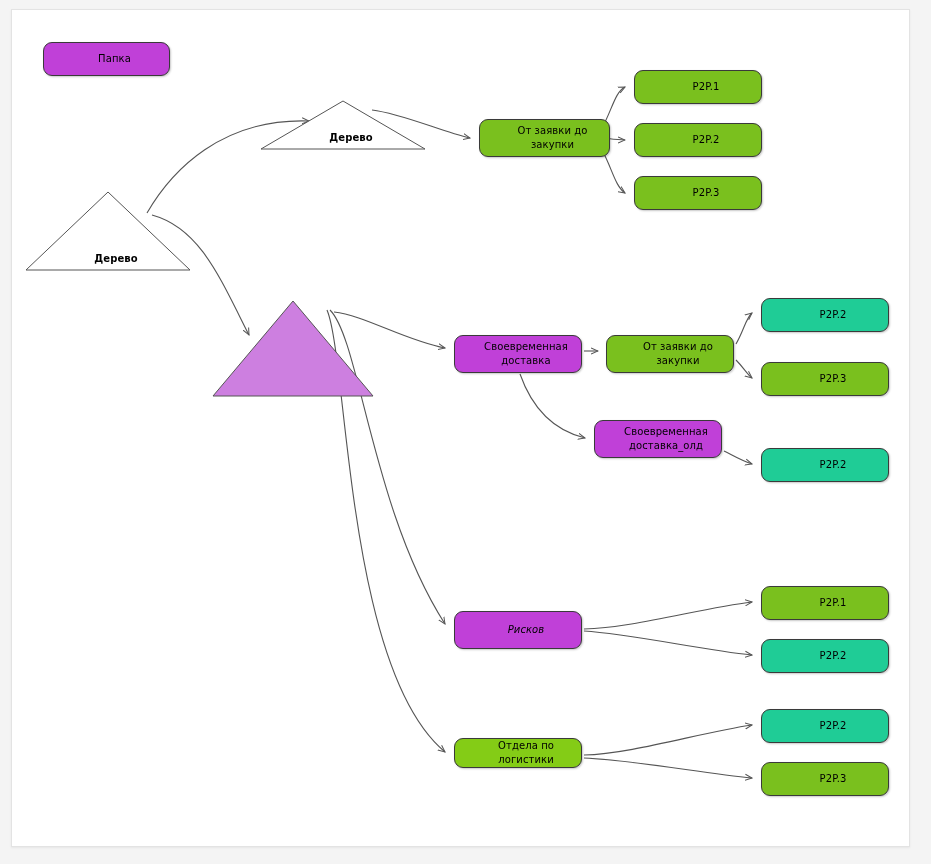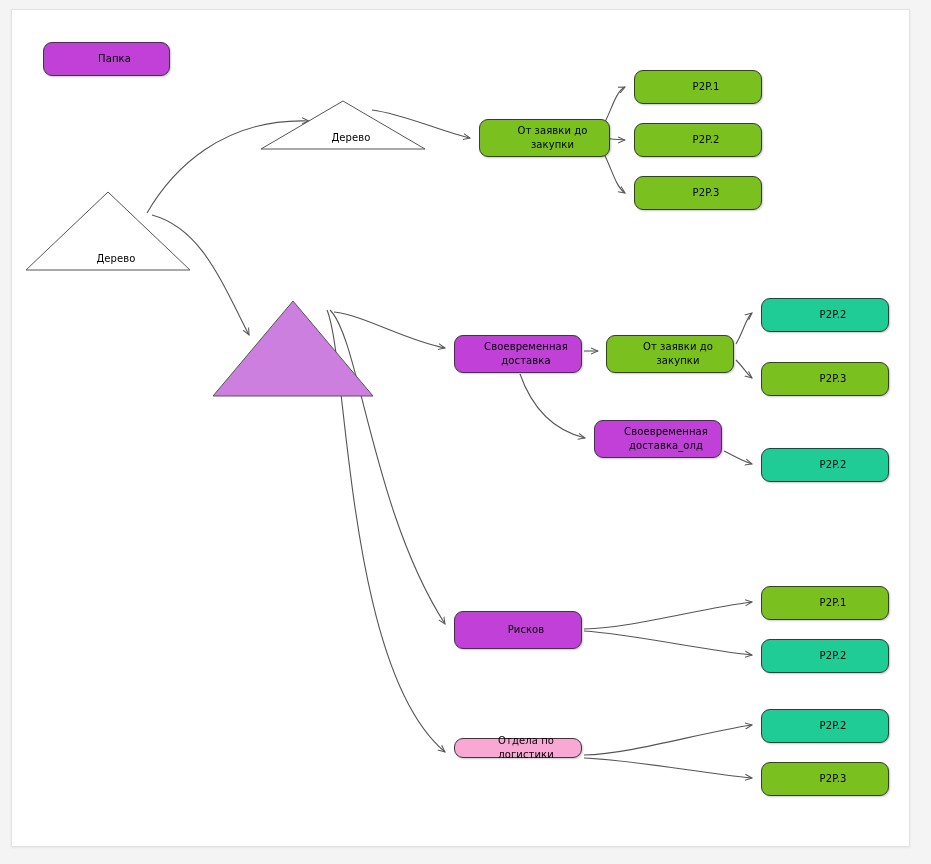--- a/index.html
+++ b/index.html
@@ -51,20 +51,21 @@
     border: 1.4px solid #3a3a3a;
     border-radius: 9px;
     box-shadow: 1px 1px 2px rgba(0,0,0,0.22);
   }
   .node.tri {
     background: transparent;
     border: none;
     box-shadow: none;
     align-items: flex-end;
     padding-bottom: 2px;
+    font-weight: bold;
   }
   .tri svg {
     position: absolute;
     left: 0; top: 0;
   }
   .tri .tri-label {
     position: relative;
     z-index: 2;
     width: 100%;
     padding-bottom: 3px;
@@ -122,23 +123,23 @@
           </svg></div>
         <div class="node box" style="left: 442px; top: 325px; width: 128px; height: 38px; background: rgb(192, 64, 216);"><span>Своевременная
 доставка</span></div>
         <div class="node box" style="left: 594px; top: 325px; width: 128px; height: 38px; background: rgb(122, 192, 30);"><span>От заявки до
 закупки</span></div>
         <div class="node box" style="left: 749px; top: 288px; width: 128px; height: 34px; background: rgb(31, 204, 150);"><span>P2P.2</span></div>
         <div class="node box" style="left: 749px; top: 352px; width: 128px; height: 34px; background: rgb(122, 192, 30);"><span>P2P.3</span></div>
         <div class="node box" style="left: 582px; top: 410px; width: 128px; height: 38px; background: rgb(192, 64, 216);"><span>Своевременная
 доставка_олд</span></div>
         <div class="node box" style="left: 749px; top: 438px; width: 128px; height: 34px; background: rgb(31, 204, 150);"><span>P2P.2</span></div>
-        <div class="node box" style="left: 442px; top: 601px; width: 128px; height: 38px; background: rgb(192, 64, 216);"><span>Рисков</span></div>
+        <div class="node box" style="left: 442px; top: 601px; width: 128px; height: 38px; background: rgb(192, 64, 216); font-style: italic;"><span>Рисков</span></div>
         <div class="node box" style="left: 749px; top: 576px; width: 128px; height: 34px; background: rgb(122, 192, 30);"><span>P2P.1</span></div>
         <div class="node box" style="left: 749px; top: 629px; width: 128px; height: 34px; background: rgb(31, 204, 150);"><span>P2P.2</span></div>
-        <div class="node box" style="left: 442px; top: 728px; width: 128px; height: 20px; background: #f9a8d4;"><span>Отдела по
+        <div class="node box" style="left: 442px; top: 728px; width: 128px; height: 30px; background: #84cc16;"><span>Отдела по
 логистики</span></div>
         <div class="node box" style="left: 749px; top: 699px; width: 128px; height: 34px; background: rgb(31, 204, 150);"><span>P2P.2</span></div>
         <div class="node box" style="left: 749px; top: 752px; width: 128px; height: 34px; background: rgb(122, 192, 30);"><span>P2P.3</span></div>
       </div>
 
   </div>
 </div>
 
 </body></html>

